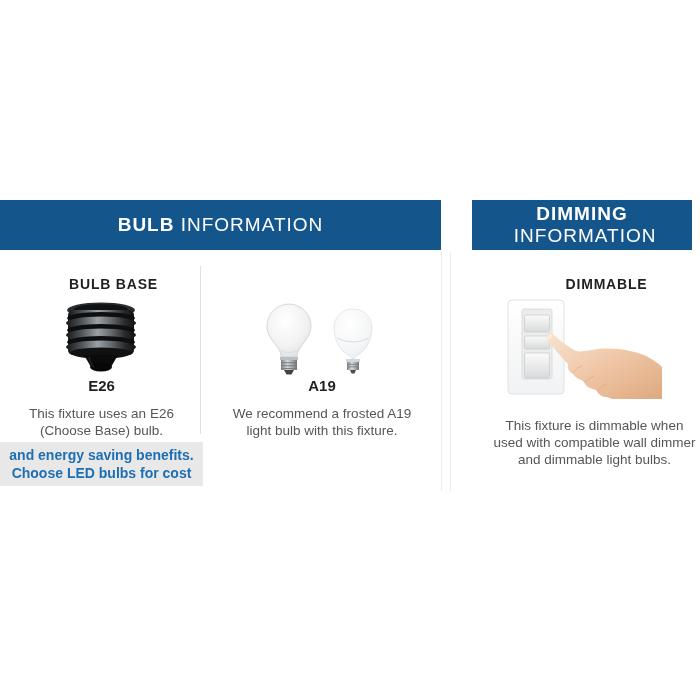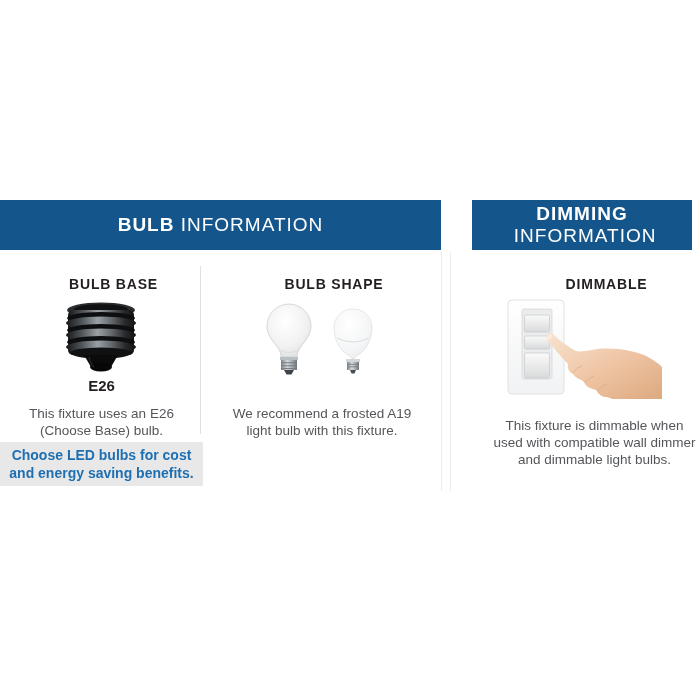--- a/index.html
+++ b/index.html
@@ -116,27 +116,26 @@
     </div>
 
     <div class="col-label">E26</div>
 
     <div class="col-desc">
       <div>This fixture uses an E26</div>
       <div>(Choose Base) bulb.</div>
     </div>
 
     <div class="tip-box">
+      <div>and energy saving benefits.</div>
       <div>Choose LED bulbs for cost</div>
-      <div>and energy saving benefits.</div>
     </div>
   </div>
 
   <div class="col col2">
-    <div class="col-title">BULB SHAPE</div>
 
     <div class="img-wrap img-bulbs" role="img" aria-label="frosted-incandescent-and-led-a19-bulbs-photo">
       <svg width="128" height="76" viewBox="0 0 128 76">
         <defs>
           <radialGradient id="frostg" cx="0.42" cy="0.32" r="0.85">
             <stop offset="0" stop-color="#ffffff"></stop>
             <stop offset="0.55" stop-color="#f2f2f2"></stop>
             <stop offset="1" stop-color="#d7d8d9"></stop>
           </radialGradient>
           <radialGradient id="ledg" cx="0.40" cy="0.30" r="0.9">
@@ -168,20 +167,21 @@
           <path d="M80,37 Q96,45 112,37" stroke="#d4d6d7" stroke-width="0.8" fill="none"></path>
           <rect x="89" y="58" width="14" height="3" fill="#d3d7d9"></rect>
           <rect x="90" y="61" width="12" height="8" fill="url(#screwg)"></rect>
           <line x1="90" y1="63.4" x2="102" y2="63.4" stroke="#7b8085" stroke-width="0.9"></line>
           <line x1="90" y1="65.8" x2="102" y2="65.8" stroke="#7b8085" stroke-width="0.9"></line>
           <path d="M93,69 L99,69 L97.5,72.5 L94.5,72.5 Z" fill="#4a4e52"></path>
         </g>
       </svg>
     </div>
 
+    <div class="col-label">A19</div>
 
     <div class="col-desc">
       <div>We recommend a frosted A19</div>
       <div>light bulb with this fixture.</div>
     </div>
   </div>
 
   <div class="col col3">
     <div class="col-title">DIMMABLE</div>
 

